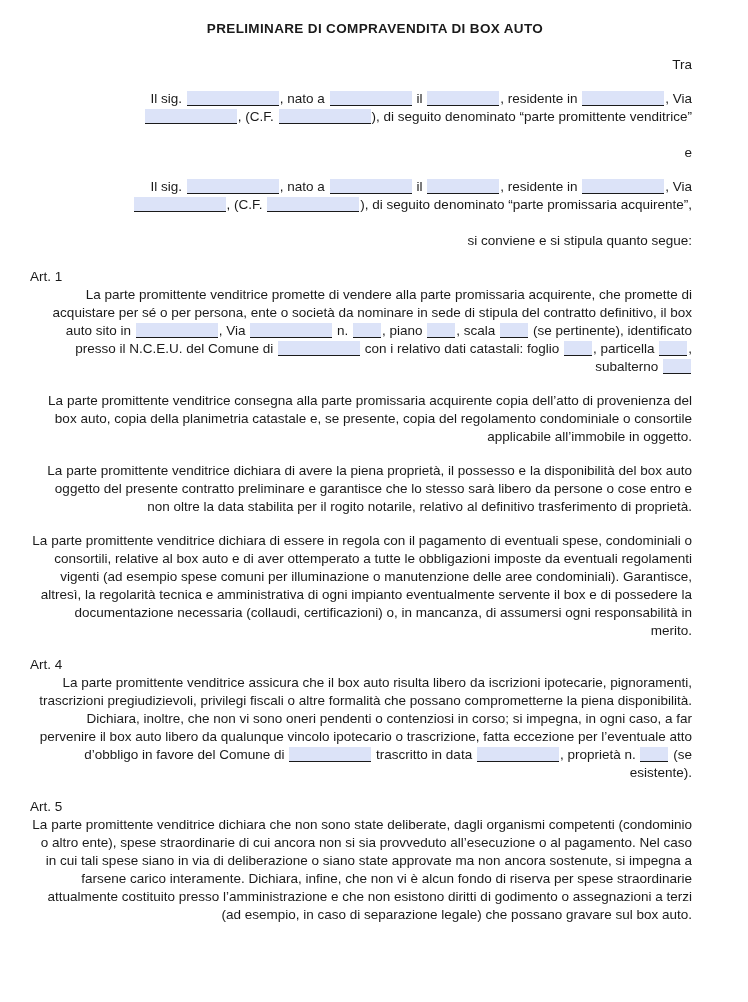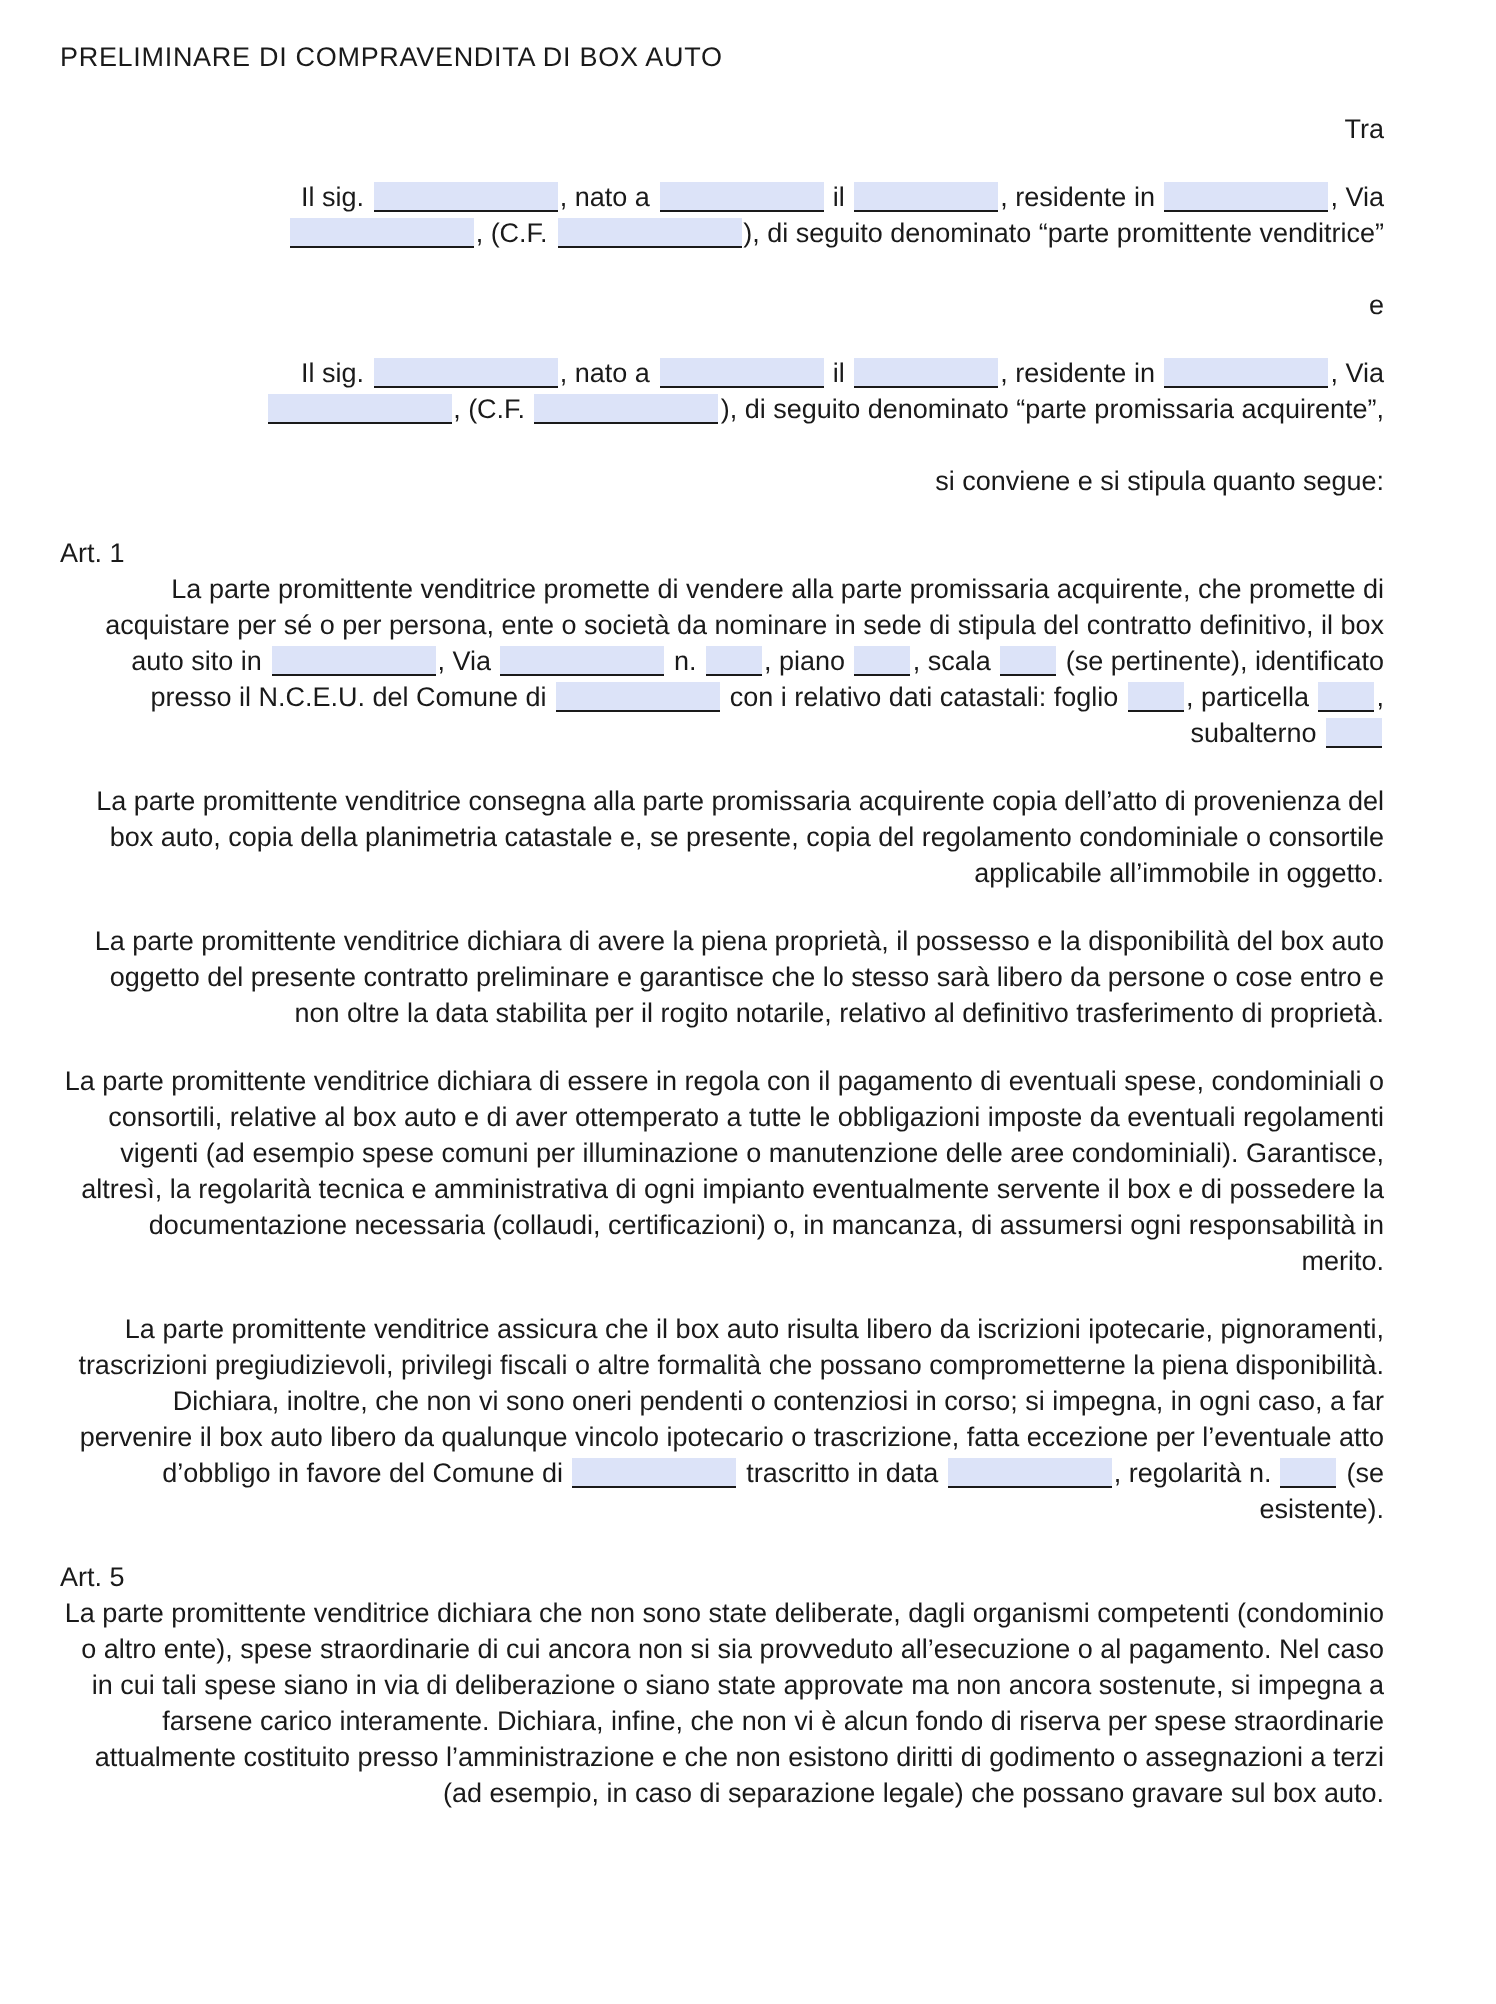--- a/index.html
+++ b/index.html
@@ -25,23 +25,24 @@
     padding: 14px 28px 0 30px;
     position: relative;
   }
 
   .doc-title {
     font-size: 13.5px;
     line-height: 18px;
     letter-spacing: 0.35px;
     margin: 0 0 0 0;
     padding-top: 6px;
-    font-weight: 400;
+    font-weight: 700;
     color: #1a1a1a;
     white-space: nowrap;
+    text-align: center;
   }
 
   .para {
     font-size: 13.5px;
     line-height: 18px;
     margin: 0;
     color: #1a1a1a;
     text-align: right;
     max-width: 662px;
   }
@@ -149,25 +150,26 @@
   <div class="gap-md"></div>
 
   <p class="para">La parte promittente venditrice dichiara di avere la piena proprietà, il possesso e la disponibilità del box auto oggetto del presente contratto preliminare e garantisce che lo stesso sarà libero da persone o cose entro e non oltre la data stabilita per il rogito notarile, relativo al definitivo trasferimento di proprietà.</p>
 
   <div class="gap-md"></div>
 
   <p class="para">La parte promittente venditrice dichiara di essere in regola con il pagamento di eventuali spese, condominiali o consortili, relative al box auto e di aver ottemperato a tutte le obbligazioni imposte da eventuali regolamenti vigenti (ad esempio spese comuni per illuminazione o manutenzione delle aree condominiali). Garantisce, altresì, la regolarità tecnica e amministrativa di ogni impianto eventualmente servente il box e di possedere la documentazione necessaria (collaudi, certificazioni) o, in mancanza, di assumersi ogni responsabilità in merito.</p>
 
   <div class="gap-md"></div>
 
+  <p class="art-head">Art. 4</p>
   <p class="para">
     <span>La parte promittente venditrice assicura che il box auto risulta libero da iscrizioni ipotecarie, pignoramenti, trascrizioni pregiudizievoli, privilegi fiscali o altre formalità che possano comprometterne la piena disponibilità. Dichiara, inoltre, che non vi sono oneri pendenti o contenziosi in corso; si impegna, in ogni caso, a far pervenire il box auto libero da qualunque vincolo ipotecario o trascrizione, fatta eccezione per l’eventuale atto d’obbligo in favore del Comune di</span>
     <span class="blank w-l"></span>
     <span>trascritto in data</span>
-    <span class="blank w-l"></span><span>, regolarità n.</span>
+    <span class="blank w-l"></span><span>, proprietà n.</span>
     <span class="blank w-xs"></span>
     <span>(se esistente).</span>
   </p>
 
   <div class="gap-md"></div>
 
   <p class="art-head">Art. 5</p>
   <p class="para">La parte promittente venditrice dichiara che non sono state deliberate, dagli organismi competenti (condominio o altro ente), spese straordinarie di cui ancora non si sia provveduto all’esecuzione o al pagamento. Nel caso in cui tali spese siano in via di deliberazione o siano state approvate ma non ancora sostenute, si impegna a farsene carico interamente. Dichiara, infine, che non vi è alcun fondo di riserva per spese straordinarie attualmente costituito presso l’amministrazione e che non esistono diritti di godimento o assegnazioni a terzi (ad esempio, in caso di separazione legale) che possano gravare sul box auto.</p>
 
 </div>

